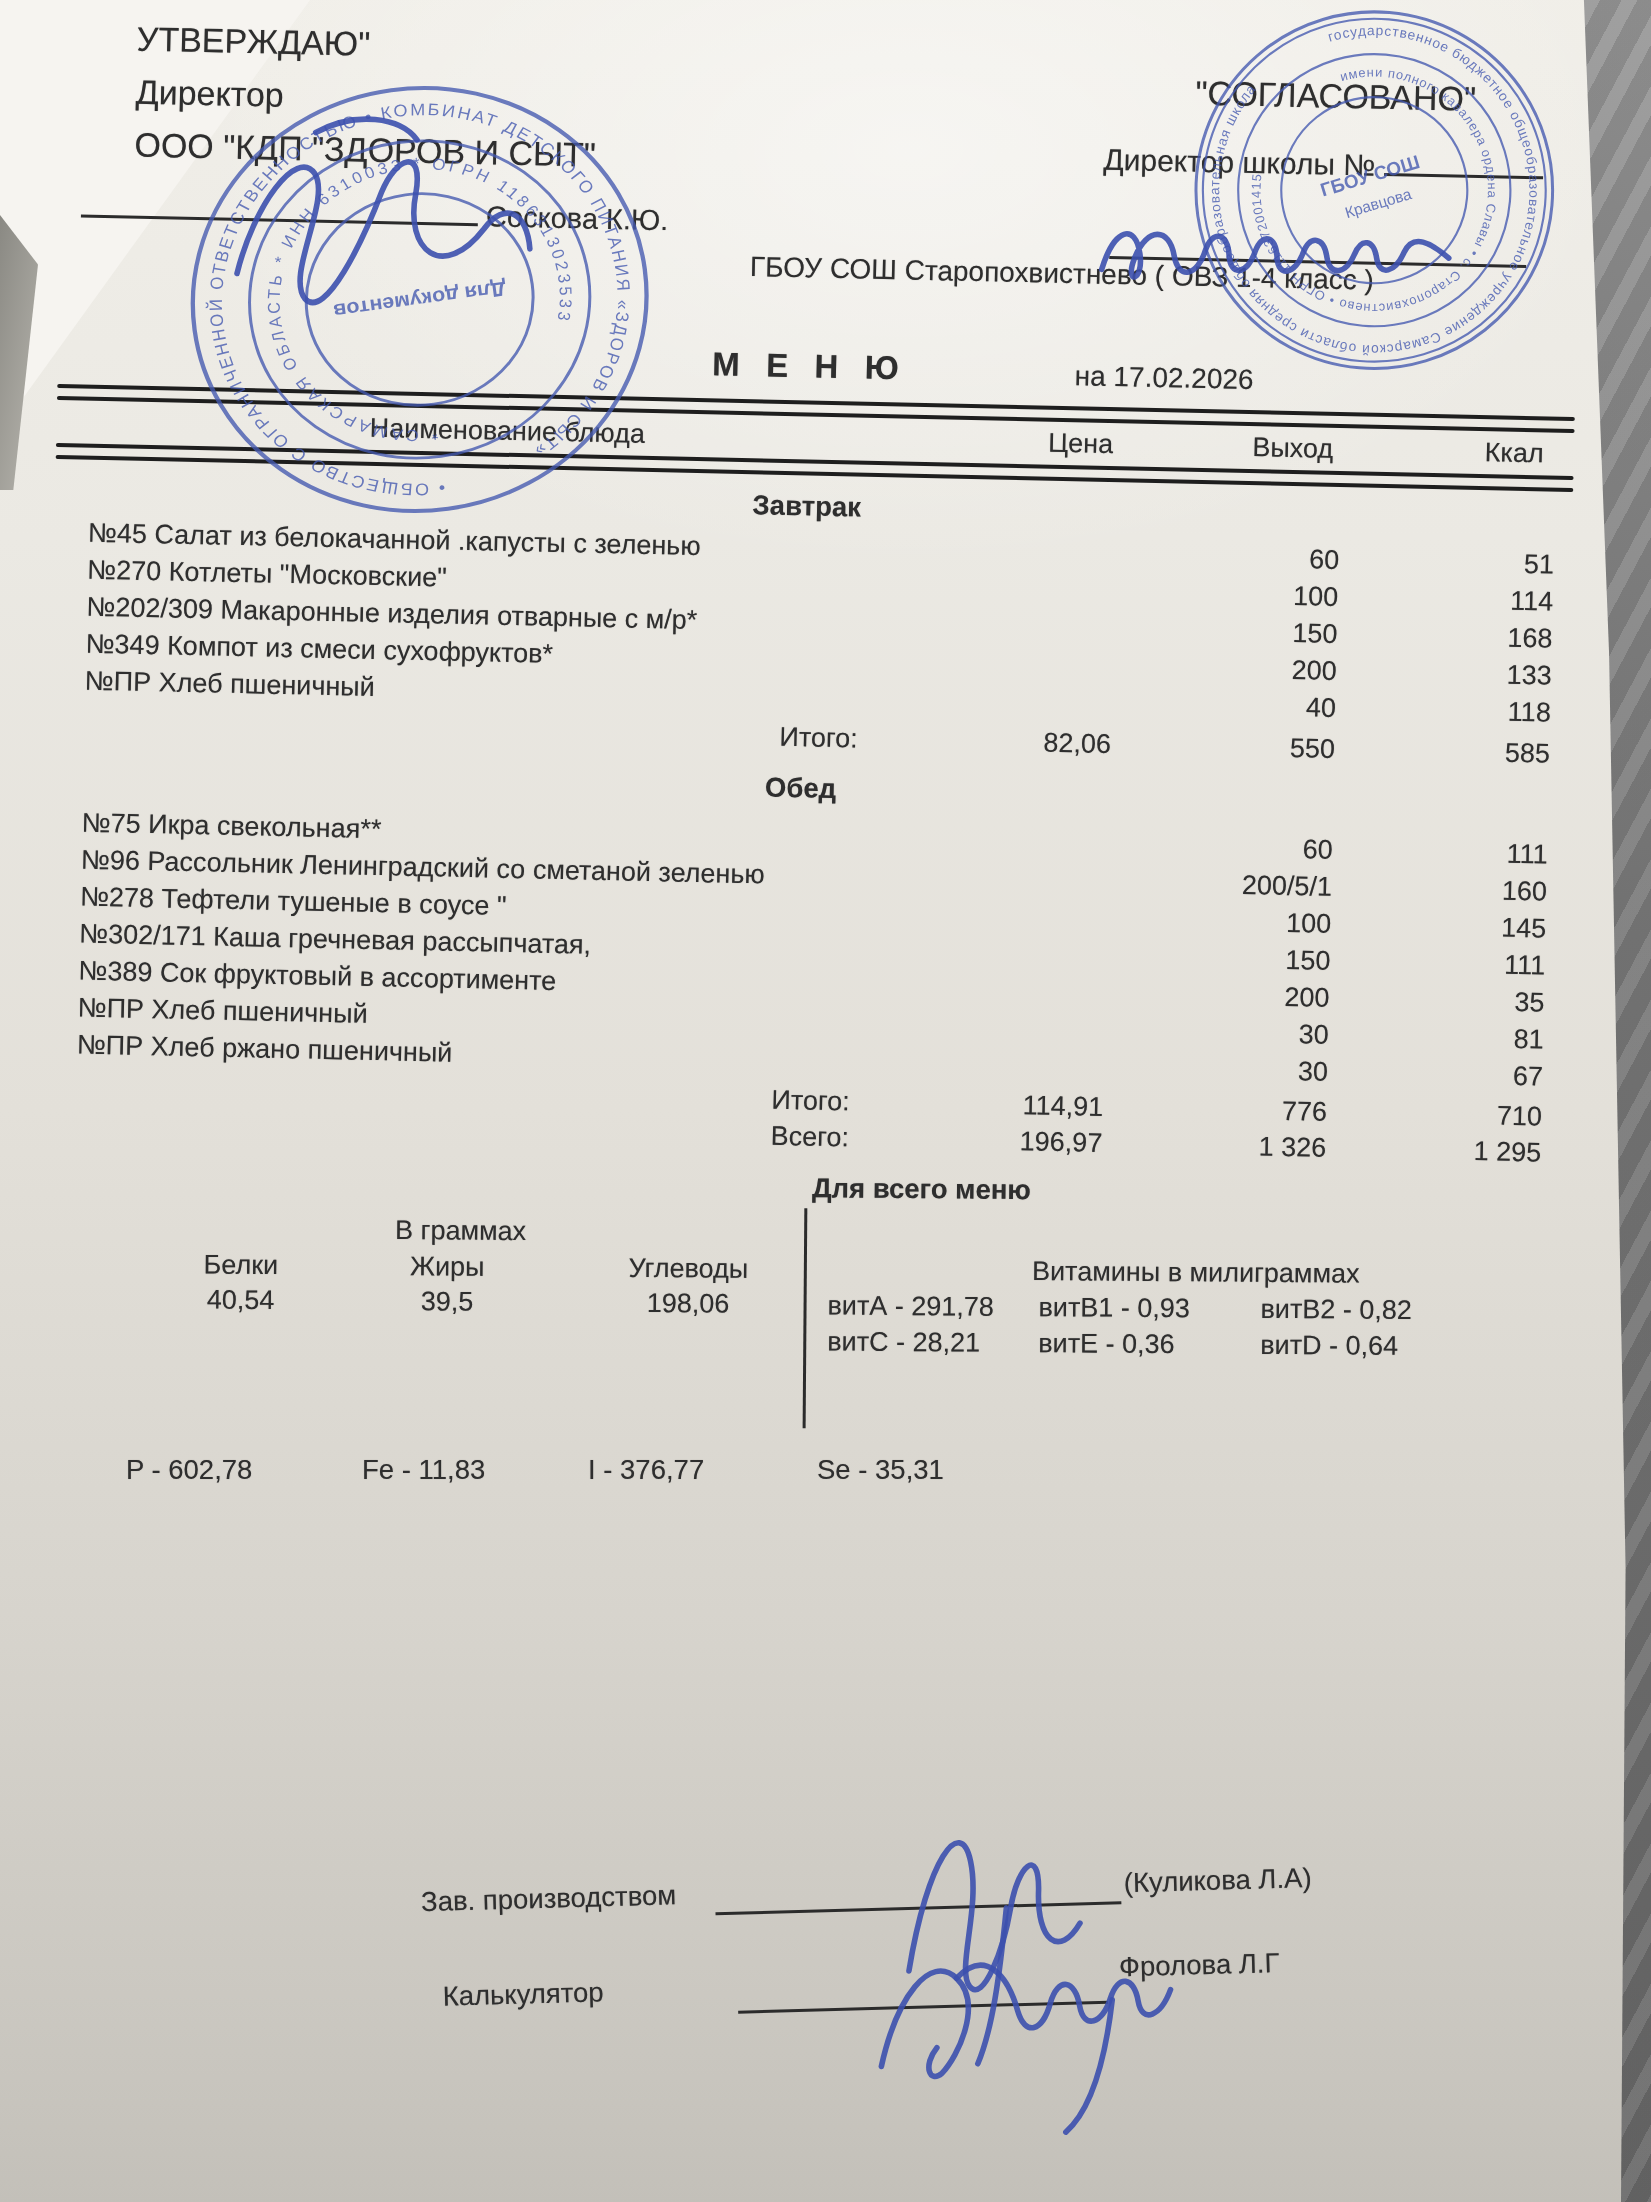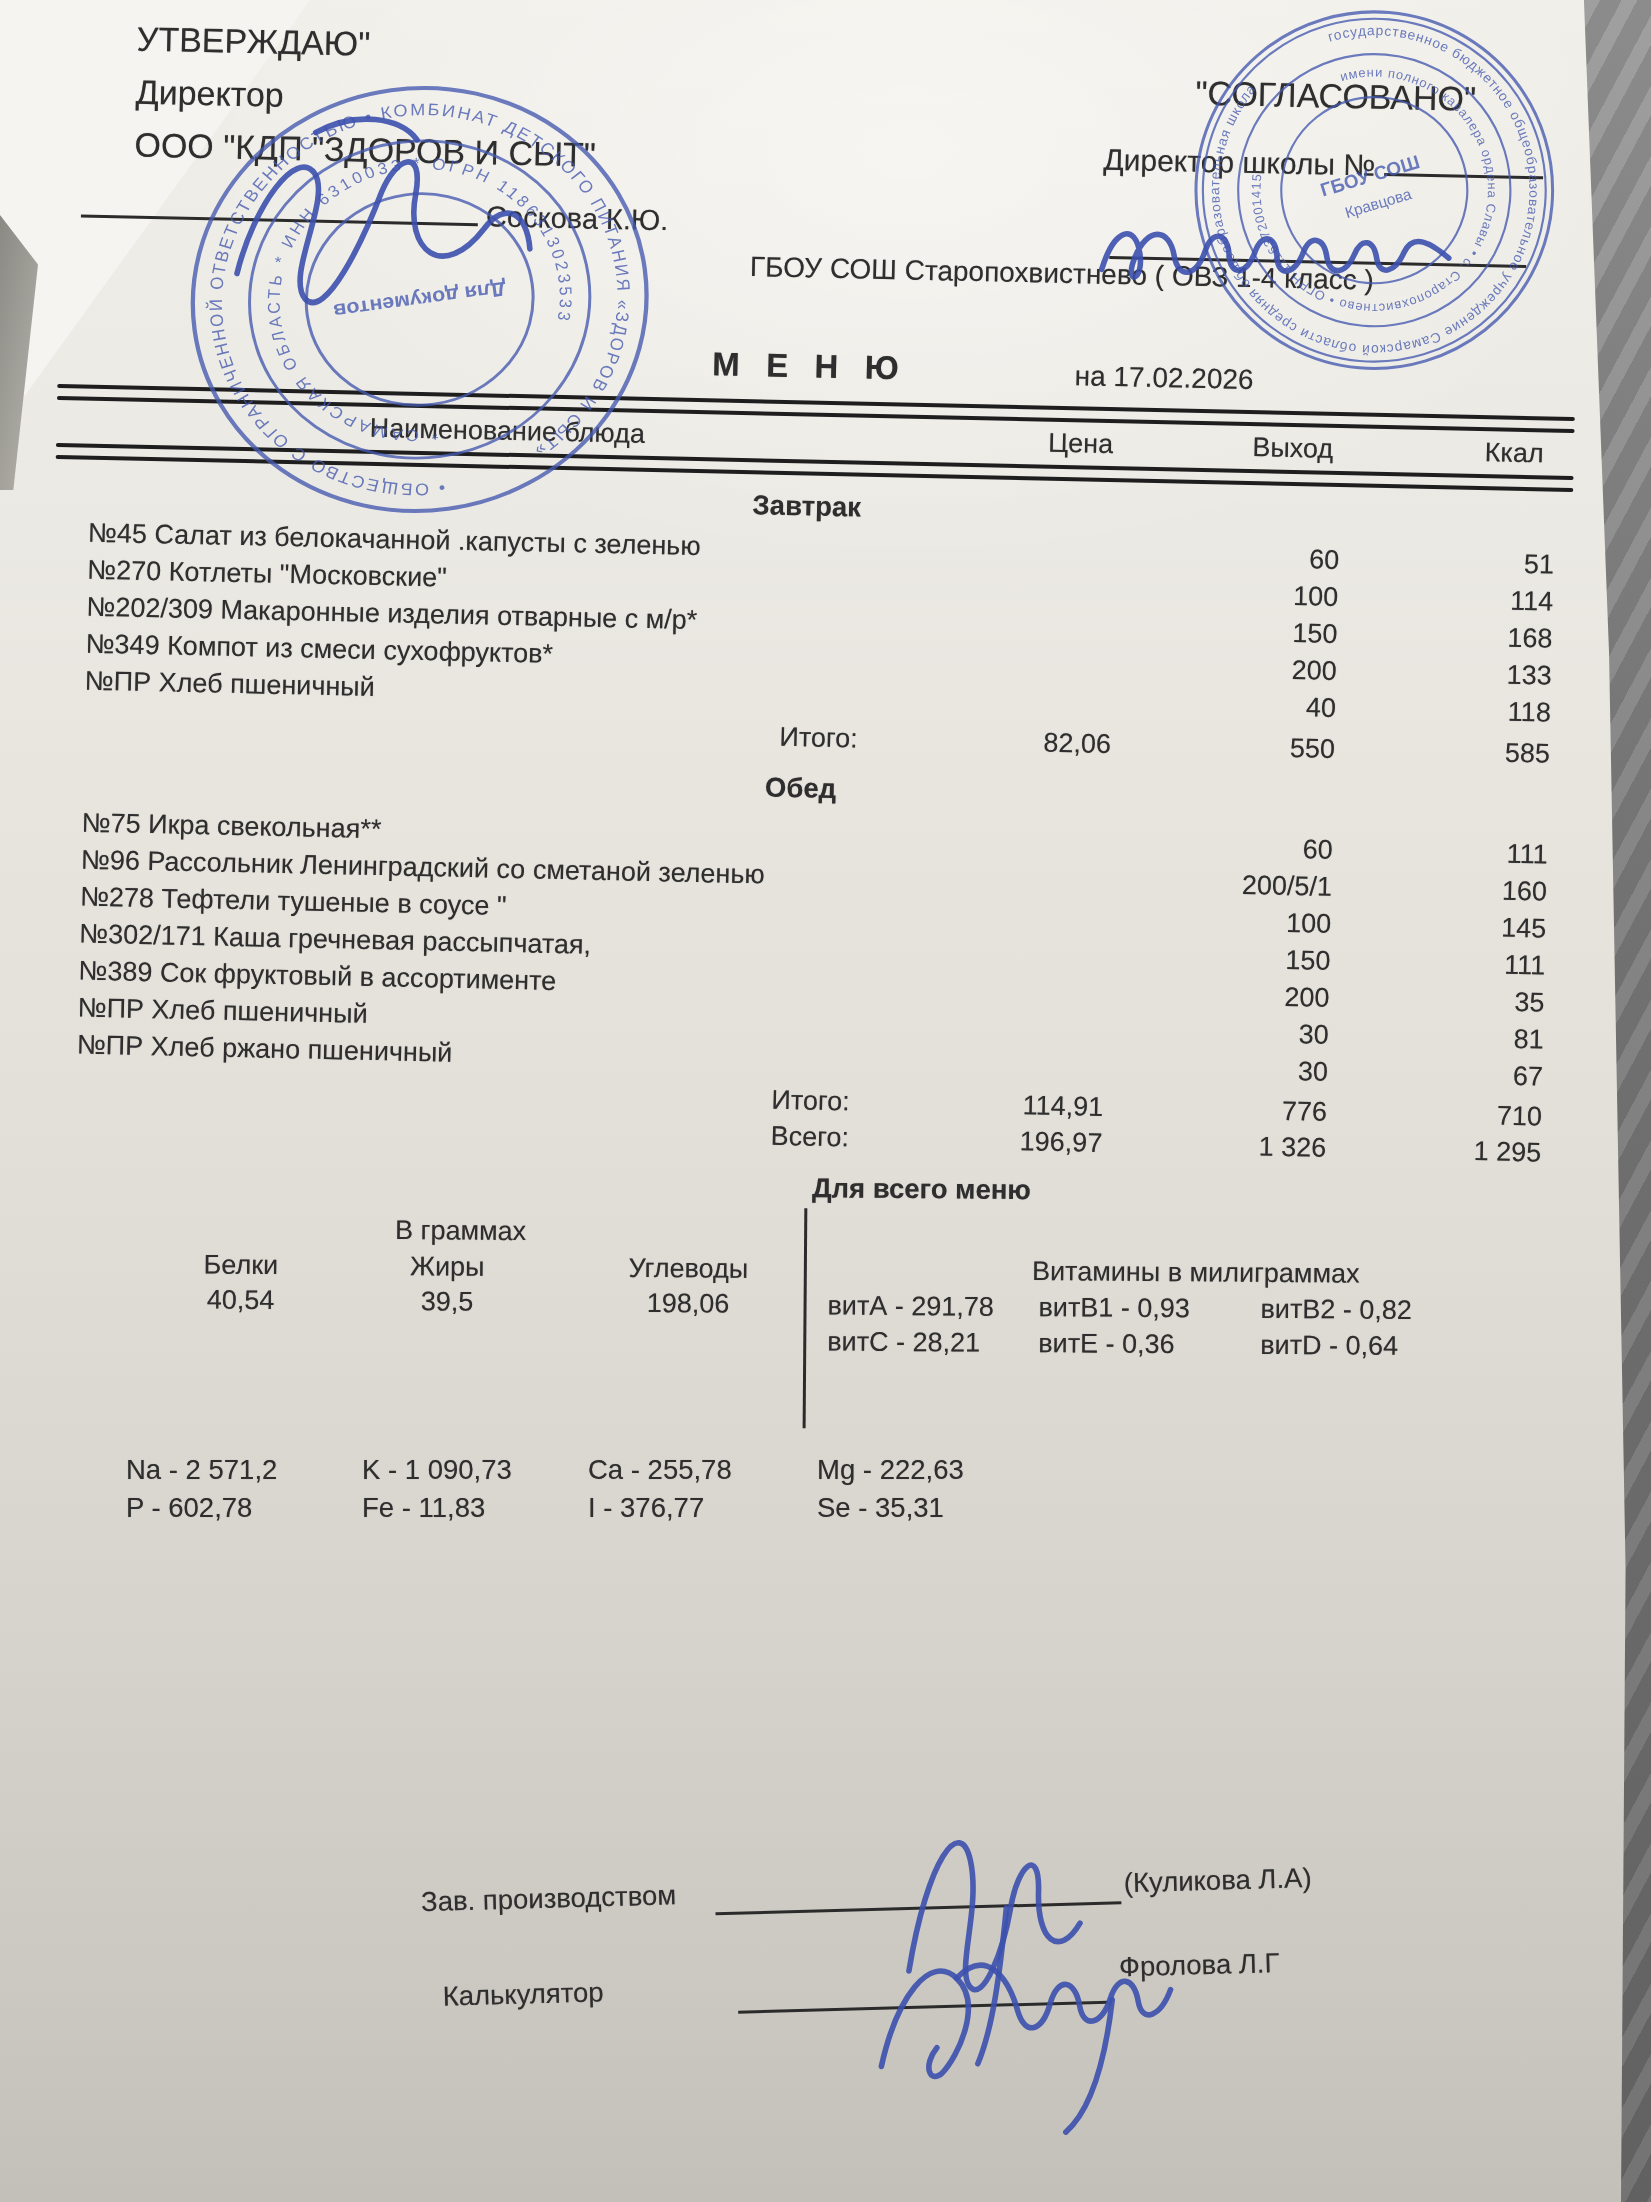--- a/index.html
+++ b/index.html
@@ -303,26 +303,20 @@
         <div class="vcell">витС - 28,21</div>
         <div class="vcell">витЕ - 0,36</div>
         <div class="vcell">витD - 0,64</div>
       </div>
     </div>
 </div>
 
 <div class="zone">
   <div class="mrows soft" id="min-rows">
       <div class="mnrow">
-        <div class="mcell">Na - 2 571,2</div>
-        <div class="mcell">K - 1 090,73</div>
-        <div class="mcell">Ca - 255,78</div>
-        <div class="mcell">Mg - 222,63</div>
-      </div>
-      <div class="mnrow">
         <div class="mcell">P - 602,78</div>
         <div class="mcell">Fe - 11,83</div>
         <div class="mcell">I - 376,77</div>
         <div class="mcell">Se - 35,31</div>
       </div>
     </div>
 </div>
 
 <div class="zone footer-zone">
   <div class="t f-label soft" style="left:422px;top:1886px">Зав. производством</div>

